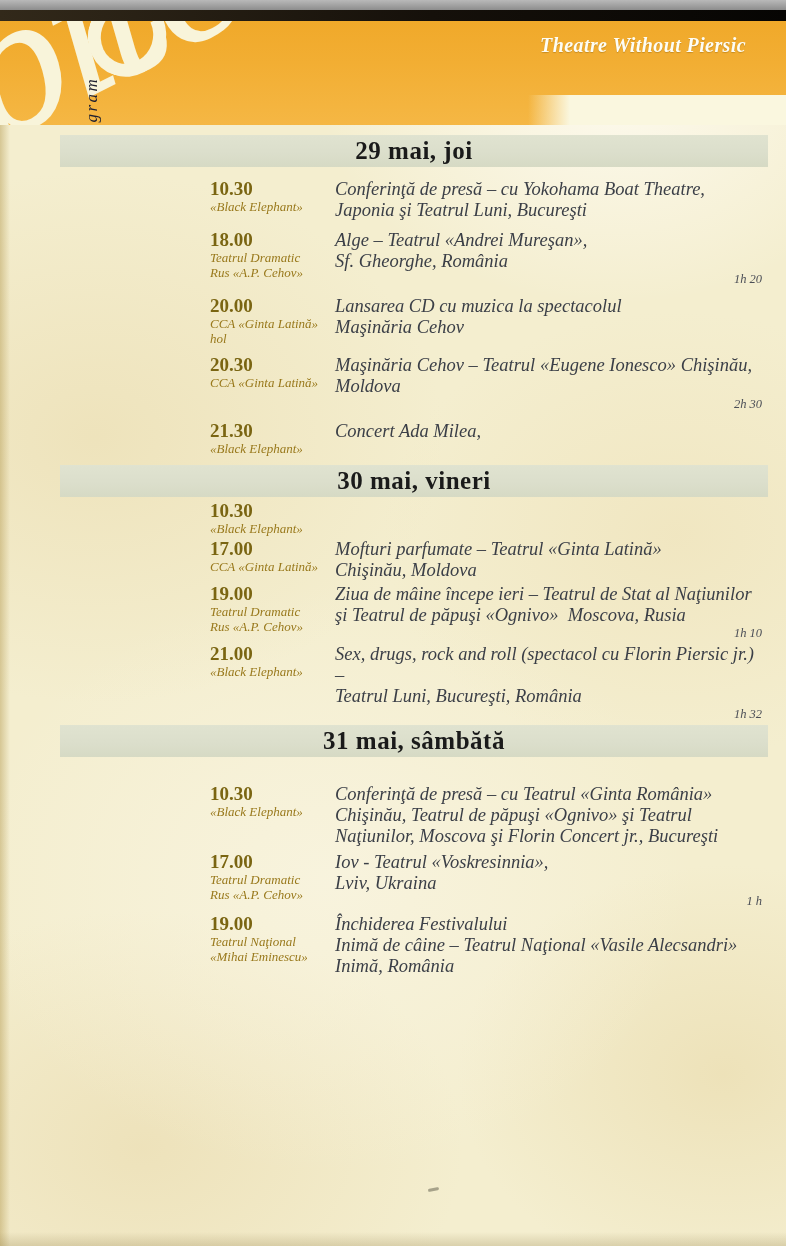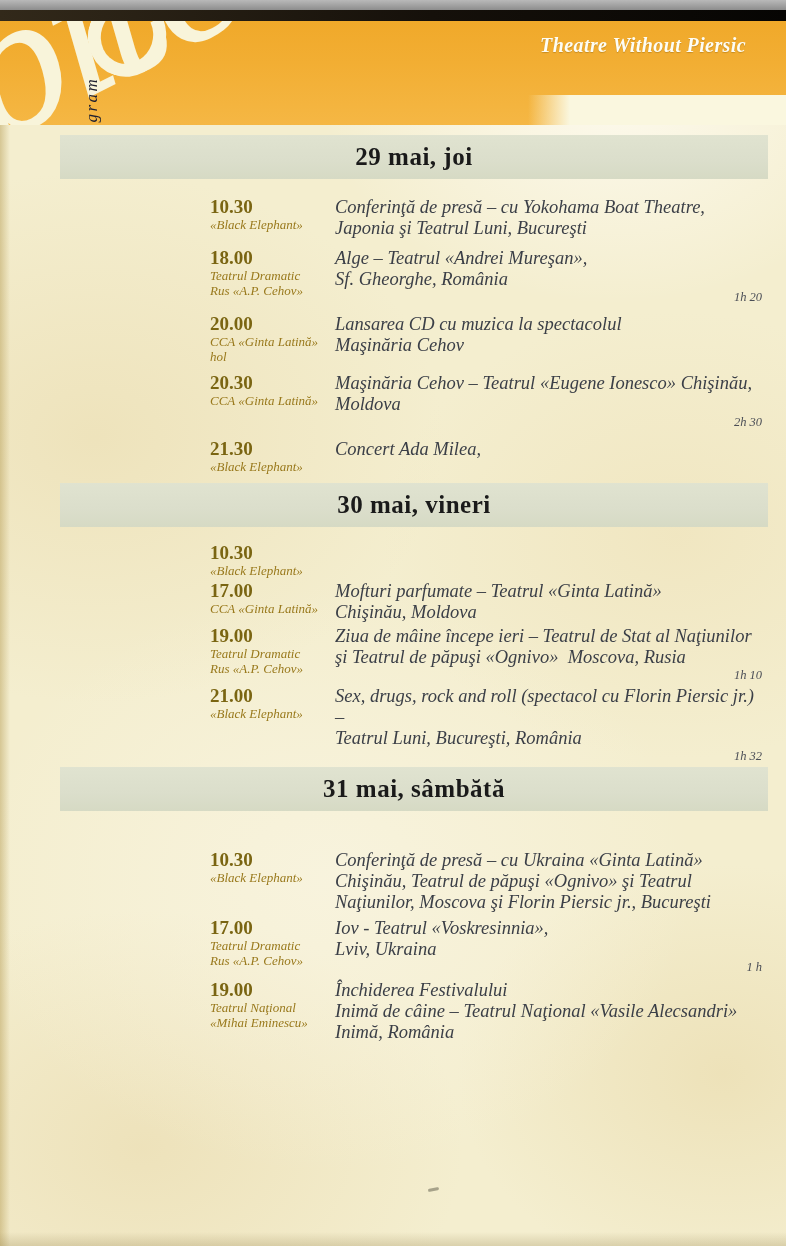--- a/index.html
+++ b/index.html
@@ -42,26 +42,26 @@
     border:13px solid var(--logo,#F8F4DA);border-radius:50%;transform:rotate(18deg);
     border-top-color:transparent;}
   .program-label{position:absolute;left:82px;top:16px;height:116px;
     font-style:italic;font-size:17px;letter-spacing:2.5px;color:#1f2130;
     writing-mode:vertical-rl;transform:rotate(180deg);}
   .banner-title{position:absolute;right:40px;top:13px;
     font-weight:bold;font-style:italic;font-size:20px;letter-spacing:.4px;
     color:var(--banner_text,#FDFDF5);text-shadow:0 1px 1px rgba(120,80,0,.35);}
   
   #days{position:absolute;top:104px;left:0;right:0;}
-  .day-band{height:44px;margin:0 18px 0 60px;display:flex;align-items:center;justify-content:center;
+  .day-band{height:32px;margin:0 18px 0 60px;display:flex;align-items:center;justify-content:center;
     background:linear-gradient(to bottom,#E0E3D0,var(--band,#DBDECB) 60%,#D6DAC4);}
   .day:first-of-type .day-band{margin-top:10px;}
   .day-title{margin:0;font-size:25px;font-weight:bold;letter-spacing:.5px;
     color:var(--day_title,#1A1A1A);font-family:"Liberation Serif",serif;}
-  .events{padding:6px 24px 0 210px;margin-top:12px;}
+  .events{padding:12px 24px 0 210px;}
   .row{display:grid;grid-template-columns:125px 1fr;margin-bottom:9px;}
   .day:nth-of-type(2) .events{padding-top:4px;}
   .day:nth-of-type(2) .row{margin-bottom:3px;}
   .day:nth-of-type(3) .events{padding-top:27px;}
   .day:nth-of-type(3) .row{margin-bottom:5px;}
   .time{font-weight:bold;font-size:19px;line-height:20px;color:var(--time,#7A6512);}
   .venue{font-style:italic;font-size:13px;line-height:15px;color:var(--venue,#99791C);}
   .tline{font-style:italic;font-size:18.5px;line-height:21px;color:var(--text,#3B3F47);white-space:pre-wrap;}
   .dur{font-style:italic;font-size:12.5px;line-height:15px;color:#4b4e56;text-align:right;}
   .mark{position:absolute;left:428px;top:1167px;width:11px;height:3px;border-radius:2px;
@@ -194,23 +194,23 @@
         <div class="day-band">
           <h2 class="day-title">31 mai, sâmbătă</h2>
         </div>
         <div class="events">
           <div class="row">
             <div class="col1">
               <div class="time">10.30</div>
               <div class="venue">«Black Elephant»</div>
             </div>
             <div class="col2">
-              <div class="tline">Conferinţă de presă – cu Ukraina «Ginta Latină»</div>
+              <div class="tline">Conferinţă de presă – cu Teatrul «Ginta România»</div>
               <div class="tline">Chişinău, Teatrul de păpuşi «Ognivo» şi Teatrul</div>
-              <div class="tline">Naţiunilor, Moscova şi Florin Piersic jr., Bucureşti</div>
+              <div class="tline">Naţiunilor, Moscova şi Florin Concert jr., Bucureşti</div>
             </div>
           </div>
           <div class="row">
             <div class="col1">
               <div class="time">17.00</div>
               <div class="venue">Teatrul Dramatic</div>
               <div class="venue">Rus «A.P. Cehov»</div>
             </div>
             <div class="col2">
               <div class="tline">Iov - Teatrul «Voskresinnia»,</div>

